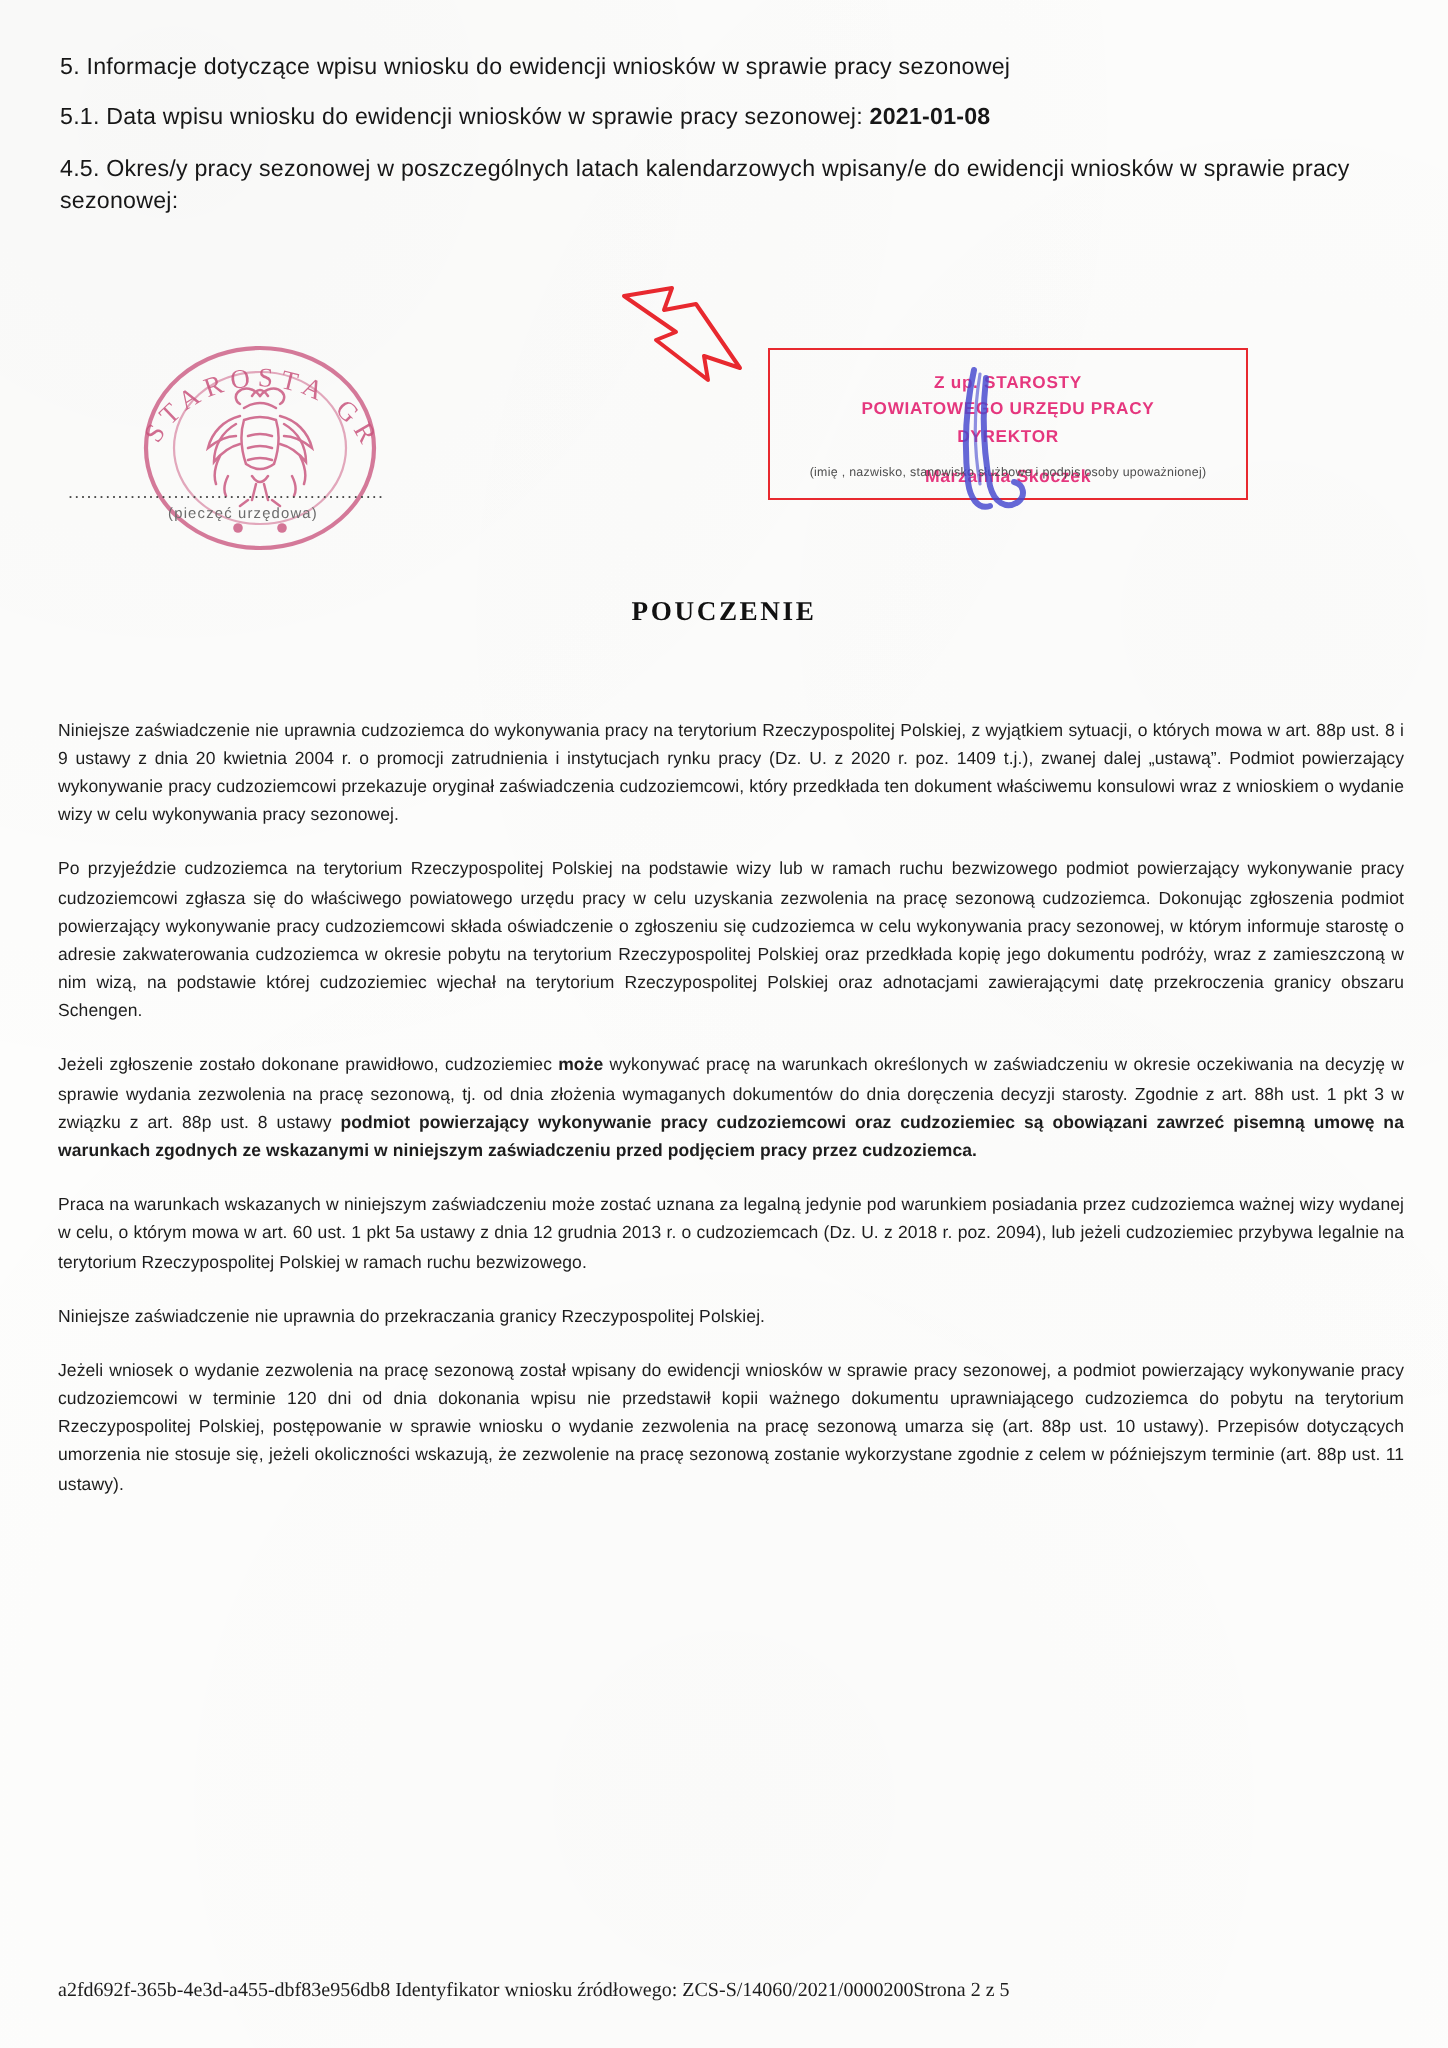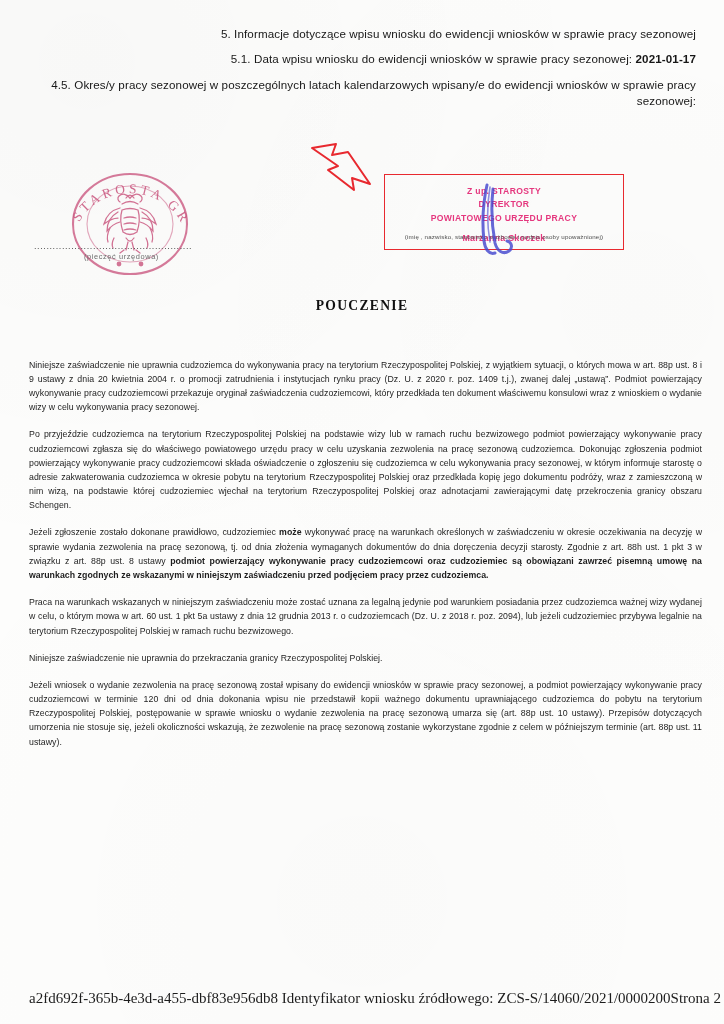--- a/index.html
+++ b/index.html
@@ -37,21 +37,20 @@
     left: 30px;
     right: 28px;
     top: 26px;
   }
   .line5 {
     font-size: 11.6px;
     line-height: 1.42;
     margin-bottom: 9px;
     letter-spacing: 0.01em;
     color: #171717;
-    text-align: right;
   }
   .val-bold { font-weight: bold; }
 
   
   .rok-block {
     position: absolute;
     left: 38px;
     top: 114px;
   }
   .rok-row {
@@ -193,41 +192,40 @@
   }
   .para b { font-weight: bold; }
 
   
   #footer {
     position: absolute;
     left: 29px;
     right: 24px;
     top: 990px;
     display: flex;
-    justify-content: space-between;
     align-items: baseline;
     font-family: "Liberation Serif", serif;
-    font-size: 15px;
+    font-size: 10px;
     color: #1c1c1c;
   }
   #footer-id { white-space: nowrap; }
   #footer-page { white-space: nowrap; }
 </style>
 </head>
 <body>
 
 <div id="page">
 
   <div id="scan-tint"></div>
 
   <div class="sec5">
     <div class="line5">5. Informacje dotyczące wpisu wniosku do ewidencji wniosków w sprawie pracy sezonowej</div>
     <div class="line5">
       <span>5.1. Data wpisu wniosku do ewidencji wniosków w sprawie pracy sezonowej:</span>
-      <span class="val-bold">2021-01-17</span>
+      <span class="val-bold">2021-01-08</span>
     </div>
     <div class="line5">4.5. Okres/y pracy sezonowej w poszczególnych latach kalendarzowych wpisany/e do ewidencji wniosków w sprawie pracy sezonowej:</div>
   </div>
 
 
   <svg id="seal" viewBox="0 0 140 108">
     <defs>
       <path id="arcTop" d="M 16,62 A 56,50 0 0 1 124,62" fill="none"></path>
       <path id="arcBot" d="M 20,66 A 52,46 0 0 0 120,66" fill="none"></path>
     </defs>
@@ -267,22 +265,22 @@
     <span class="cap">(pieczęć urzędowa)</span>
   </div>
 
   <svg id="red-arrow" viewBox="0 0 90 52">
     <path d="M4,6 L28,2 L24,13 L40,10 L62,42 L44,36 L46,48 L20,28 L30,24 Z" fill="none" stroke="#e8292f" stroke-width="2" stroke-linejoin="round"></path>
   </svg>
 
   <div id="red-box">
     <div id="stamp-text">
       <div>Z up. STAROSTY</div>
+      <div>POWIATOWEGO URZĘDU PRACY</div>
       <div>DYREKTOR</div>
-      <div>POWIATOWEGO URZĘDU PRACY</div>
     </div>
     <div id="stamp-name">Marzanna Skoczek</div>
     <div id="stamp-caption">(imię , nazwisko, stanowisko służbowe i podpis osoby upoważnionej)</div>
     <svg id="blue-signature" viewBox="0 0 60 84">
       <g fill="none" stroke="#4548cf" stroke-width="3" stroke-linecap="round" opacity="0.82">
         <path d="M16,6 C12,24 11,44 13,62 C14,70 18,76 24,74"></path>
         <path d="M22,10 C20,28 21,48 24,64 C26,72 32,76 38,72 C42,69 41,63 36,62"></path>
       </g>
       <g fill="none" stroke="#4548cf" stroke-width="1.6" stroke-linecap="round" opacity="0.6">
         <path d="M19,8 C16,26 16,46 19,63"></path>

